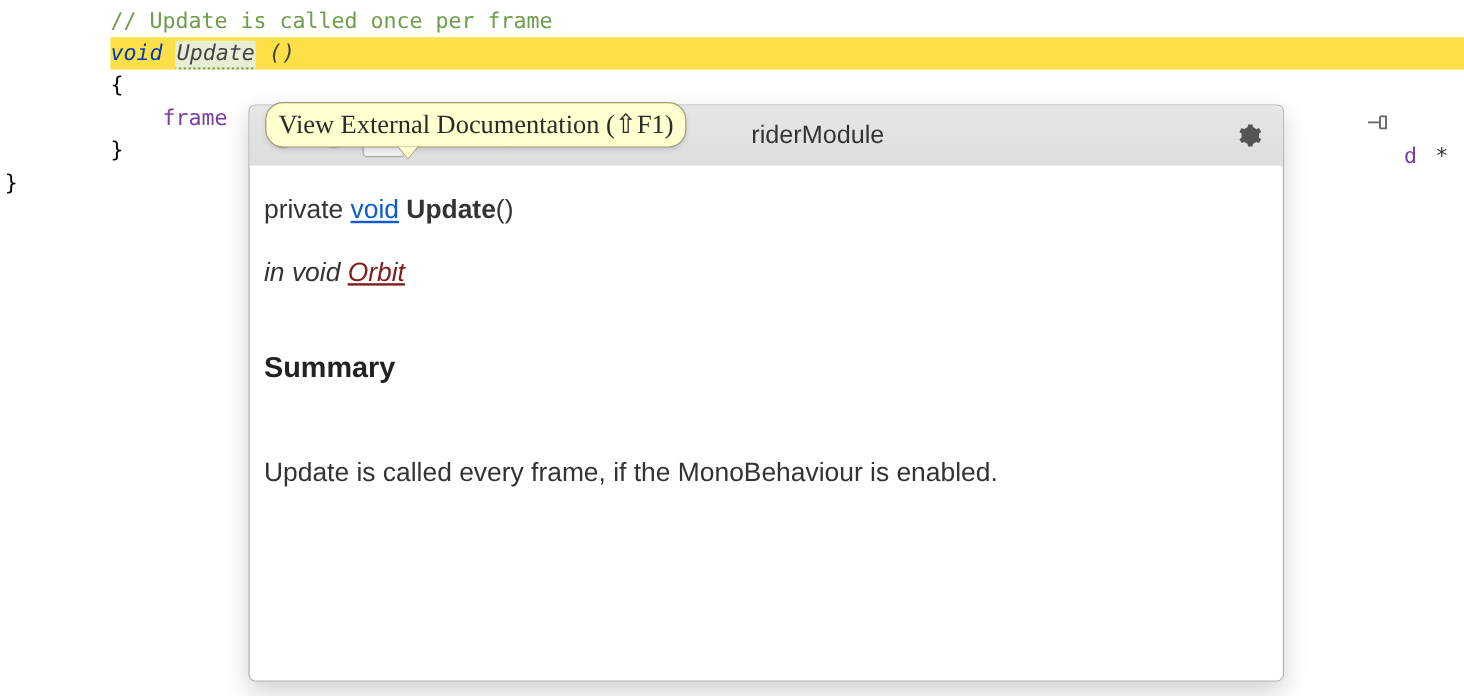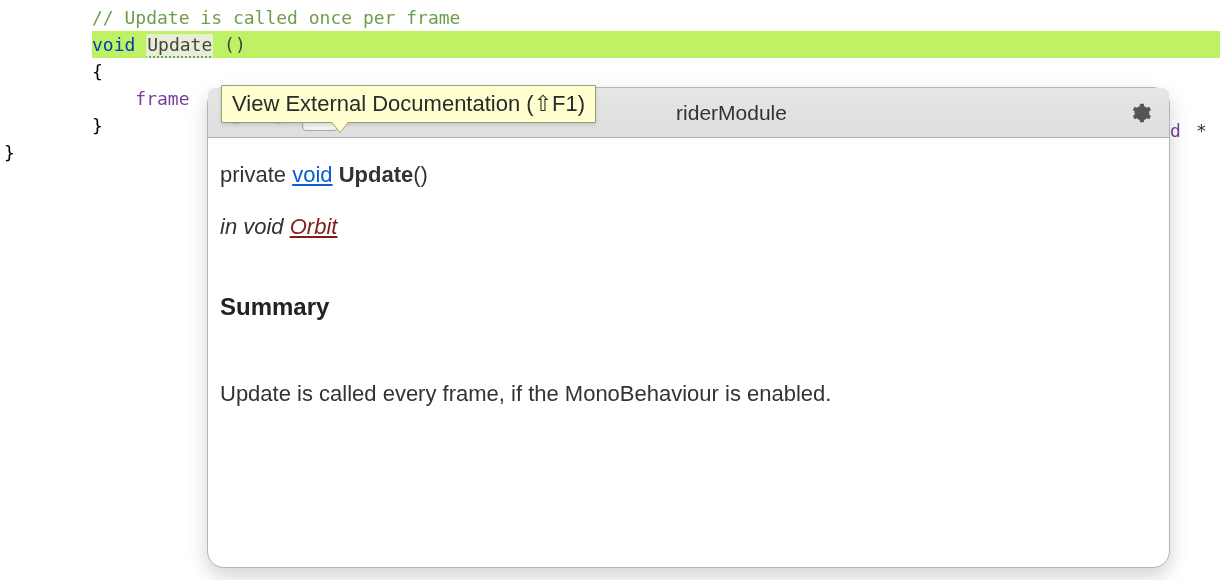--- a/index.html
+++ b/index.html
@@ -15,44 +15,44 @@
     .code-area {
       padding: 4px 0 0 92px;
       line-height: 1.5;
     }
     .code-line { white-space: pre; }
     .comment { color: #6e9e4c; }
     .keyword { color: #003cb3; }
     .method-name { color: #444; }
     .brace { color: #000; }
     .identifier { color: #7a3e9d; }
-    .highlight-line { background: #bef264; }
+    .highlight-line { background: #fde047; font-style: italic; }
     .caret-box {
       position: relative;
       display: inline-block;
     }
     .caret-highlight {
       background: #e8eed5;
       border-radius: 2px;
       padding: 0 1px;
     }
     .dotted-underline {
       border-bottom: 2px dotted #6e9e4c;
       padding-bottom: 1px;
     }
 
     .doc-popup {
       position: absolute;
       left: 207px;
       top: 87px;
-      width: 963px;
+      width: 863px;
       height: 481px;
       background: #fff;
       border: 1px solid #b5b5b5;
-      border-radius: 17px;
+      border-radius: 6px;
       box-shadow: 0 8px 20px rgba(0,0,0,0.18);
       display: flex;
       flex-direction: column;
       font-family: -apple-system, BlinkMacSystemFont, "Segoe UI", Arial, sans-serif;
       font-size: 20px;
     }
     .doc-header {
       height: 50px;
       background: linear-gradient(#e6e6e6,#dedede);
       border-bottom: 1px solid #b5b5b5;
@@ -111,23 +111,23 @@
     .in-class a { color: #7f1d1d; text-decoration: underline; }
     .summary-h { font-weight: 700; font-size: 24px; margin-bottom: 55px; color: #222; }
     .summary-text { color: #333; font-size: 22px; }
 
     .tooltip {
       position: absolute;
       left: 221px;
       top: 85px;
       background: #ffffcf;
       border: 1px solid #9d9c76;
-      border-radius: 1px;
+      border-radius: 15px;
       padding: 5px 10px;
-      font-family: Liberation Sans, sans-serif;
+      font-family: Liberation Serif, serif;
       font-size: 22px;
       color: #2a2a2a;
       z-index: 10;
       box-shadow: 0 2px 4px rgba(0,0,0,0.12);
     }
     .tooltip::after {
       content: "";
       position: absolute;
       bottom: -10px;
       left: 110px;

